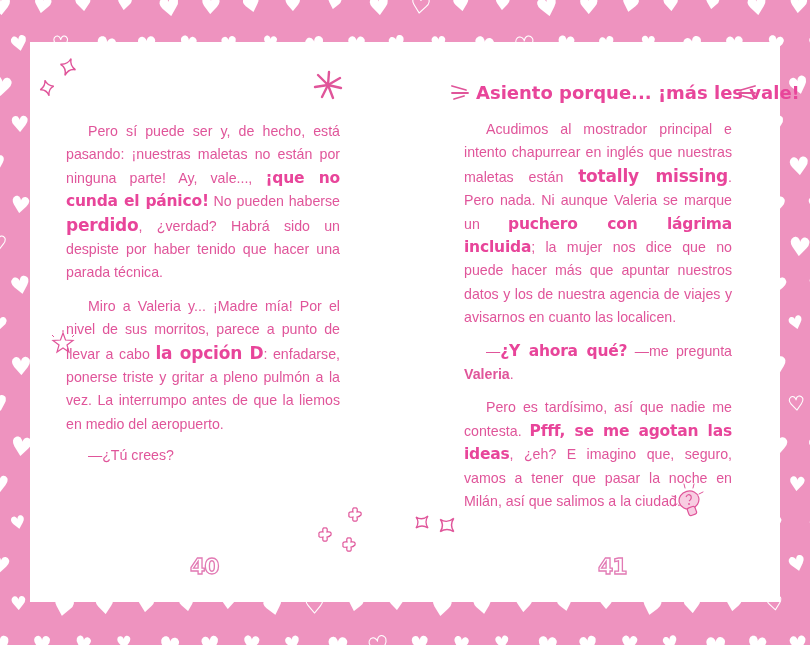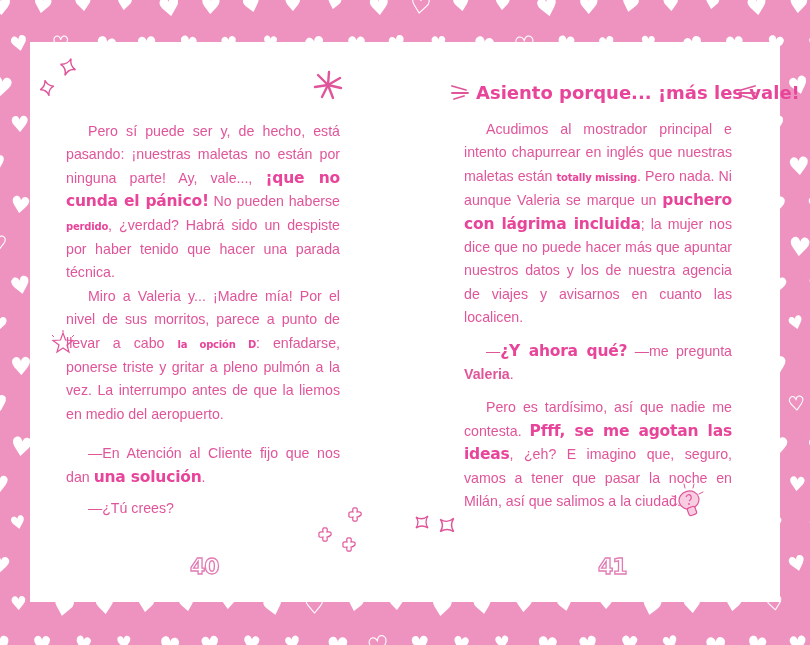--- a/index.html
+++ b/index.html
@@ -26,21 +26,21 @@
     line-height: 23.4px;
     text-align: justify;
     font-family: "Liberation Sans", sans-serif;
   }
   .hl {
     font-family: "DejaVu Sans", sans-serif;
     font-weight: bold;
     color: #e8459a;
     letter-spacing: -0.2px;
   }
-  .hl.small { font-size: 10px; }
+  .hl.small { font-size: 17px; }
   .hl.big { font-size: 15.5px; }
   .strong { font-weight: bold; }
   .mark { background: #f8cde2; padding: 0 2px; }
   p { margin: 0; }
   .indent { text-indent: 22px; }
 
   .heading-left {
     position: absolute; left: 54px; top: 42px;
     font-family: "DejaVu Sans", sans-serif; font-weight: bold;
     font-size: 15.5px; color: #e8459a;
@@ -424,25 +424,22 @@
           <line x1="15" y1="15" x2="9" y2="27"></line>
         <line x1="15" y1="15" x2="2" y2="17"></line>
       </g>
     </svg>
 
 
     <div class="text" style="position:absolute;left:36px;top:78px;width:274px;">
       <p class="indent">
         <span>Pero sí puede ser y, de hecho, está pasando: ¡nuestras maletas no están por ninguna parte! Ay, vale..., </span><span class="hl big">¡que no cunda el pánico!</span><span> No pueden haberse </span><span class="hl small">perdido</span><span>, ¿verdad? Habrá sido un despiste por haber tenido que hacer una parada técnica.</span>
       </p>
-      <p class="indent" style="">
+      <p class="indent" style="margin-top:10px;">
         <span>Miro a Valeria y... ¡Madre mía! Por el nivel de sus morritos, parece a punto de llevar a cabo </span><span class="hl small">la opción D</span><span>: enfadarse, ponerse triste y gritar a pleno pulmón a la vez. La interrumpo antes de que la liemos en medio del aeropuerto.</span>
-      </p>
-      <p class="indent" style="margin-top:16px;">
-        <span>—En Atención al Cliente fijo que nos dan </span><span class="hl big">una solución</span><span>.</span>
       </p>
       <p class="indent" style="margin-top:8px;">—¿Tú crees?</p>
     </div>
 
     <svg class="deco" style="left:20px;top:288px" width="26" height="26" viewBox="0 0 26 26">
       <path d="M13 3 L15.5 10 L23 10.5 L17 15 L19 22 L13 18 L7 22 L9 15 L3 10.5 L10.5 10 Z" fill="none" stroke="#e0559a" stroke-width="1.2"></path>
       <g stroke="#e0559a" stroke-width="1">
           <line x1="13" y1="0" x2="13" y2="2"></line>
           <line x1="2" y1="5" x2="4" y2="7"></line>
           <line x1="24" y1="5" x2="22" y2="7"></line>

